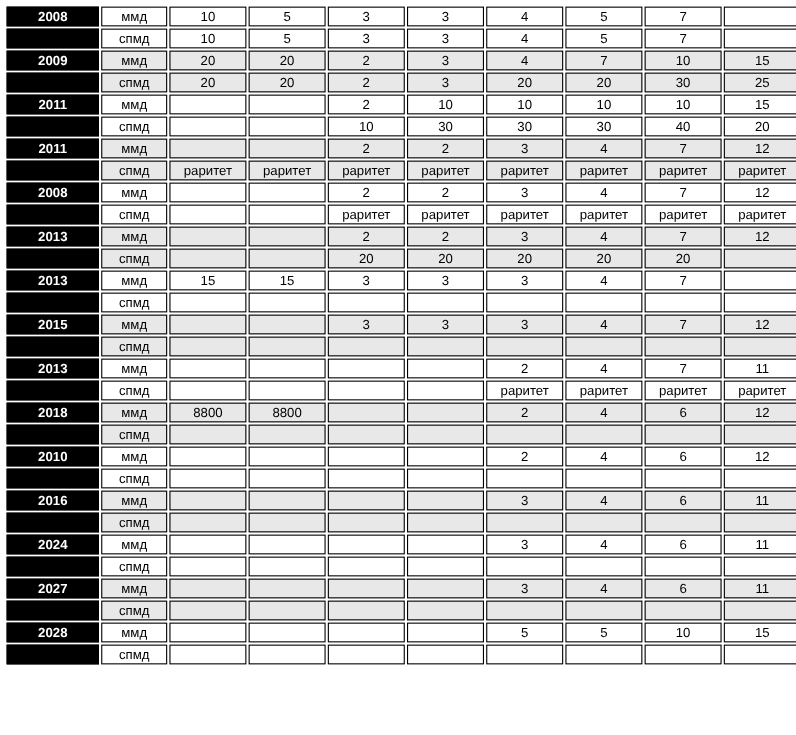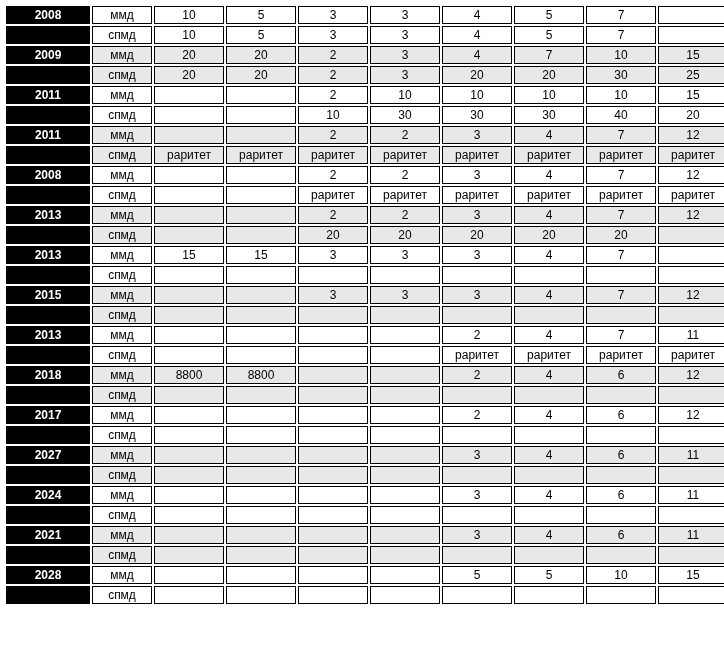--- a/index.html
+++ b/index.html
@@ -292,21 +292,21 @@
         <td class="val shade"></td>
         <td class="val shade"></td>
         <td class="val shade"></td>
         <td class="val shade"></td>
         <td class="val shade"></td>
         <td class="val shade"></td>
         <td class="val shade"></td>
         <td class="val shade"></td>
       </tr>
       <tr>
-        <td class="year">2017</td>
+        <td class="year">2010</td>
         <td class="mint">ммд</td>
         <td class="val"></td>
         <td class="val"></td>
         <td class="val"></td>
         <td class="val"></td>
         <td class="val">2</td>
         <td class="val">4</td>
         <td class="val">6</td>
         <td class="val">12</td>
       </tr>
@@ -316,21 +316,21 @@
         <td class="val"></td>
         <td class="val"></td>
         <td class="val"></td>
         <td class="val"></td>
         <td class="val"></td>
         <td class="val"></td>
         <td class="val"></td>
         <td class="val"></td>
       </tr>
       <tr>
-        <td class="year">2027</td>
+        <td class="year">2016</td>
         <td class="mint shade">ммд</td>
         <td class="val shade"></td>
         <td class="val shade"></td>
         <td class="val shade"></td>
         <td class="val shade"></td>
         <td class="val shade">3</td>
         <td class="val shade">4</td>
         <td class="val shade">6</td>
         <td class="val shade">11</td>
       </tr>
@@ -364,21 +364,21 @@
         <td class="val"></td>
         <td class="val"></td>
         <td class="val"></td>
         <td class="val"></td>
         <td class="val"></td>
         <td class="val"></td>
         <td class="val"></td>
         <td class="val"></td>
       </tr>
       <tr>
-        <td class="year">2021</td>
+        <td class="year">2027</td>
         <td class="mint shade">ммд</td>
         <td class="val shade"></td>
         <td class="val shade"></td>
         <td class="val shade"></td>
         <td class="val shade"></td>
         <td class="val shade">3</td>
         <td class="val shade">4</td>
         <td class="val shade">6</td>
         <td class="val shade">11</td>
       </tr>

